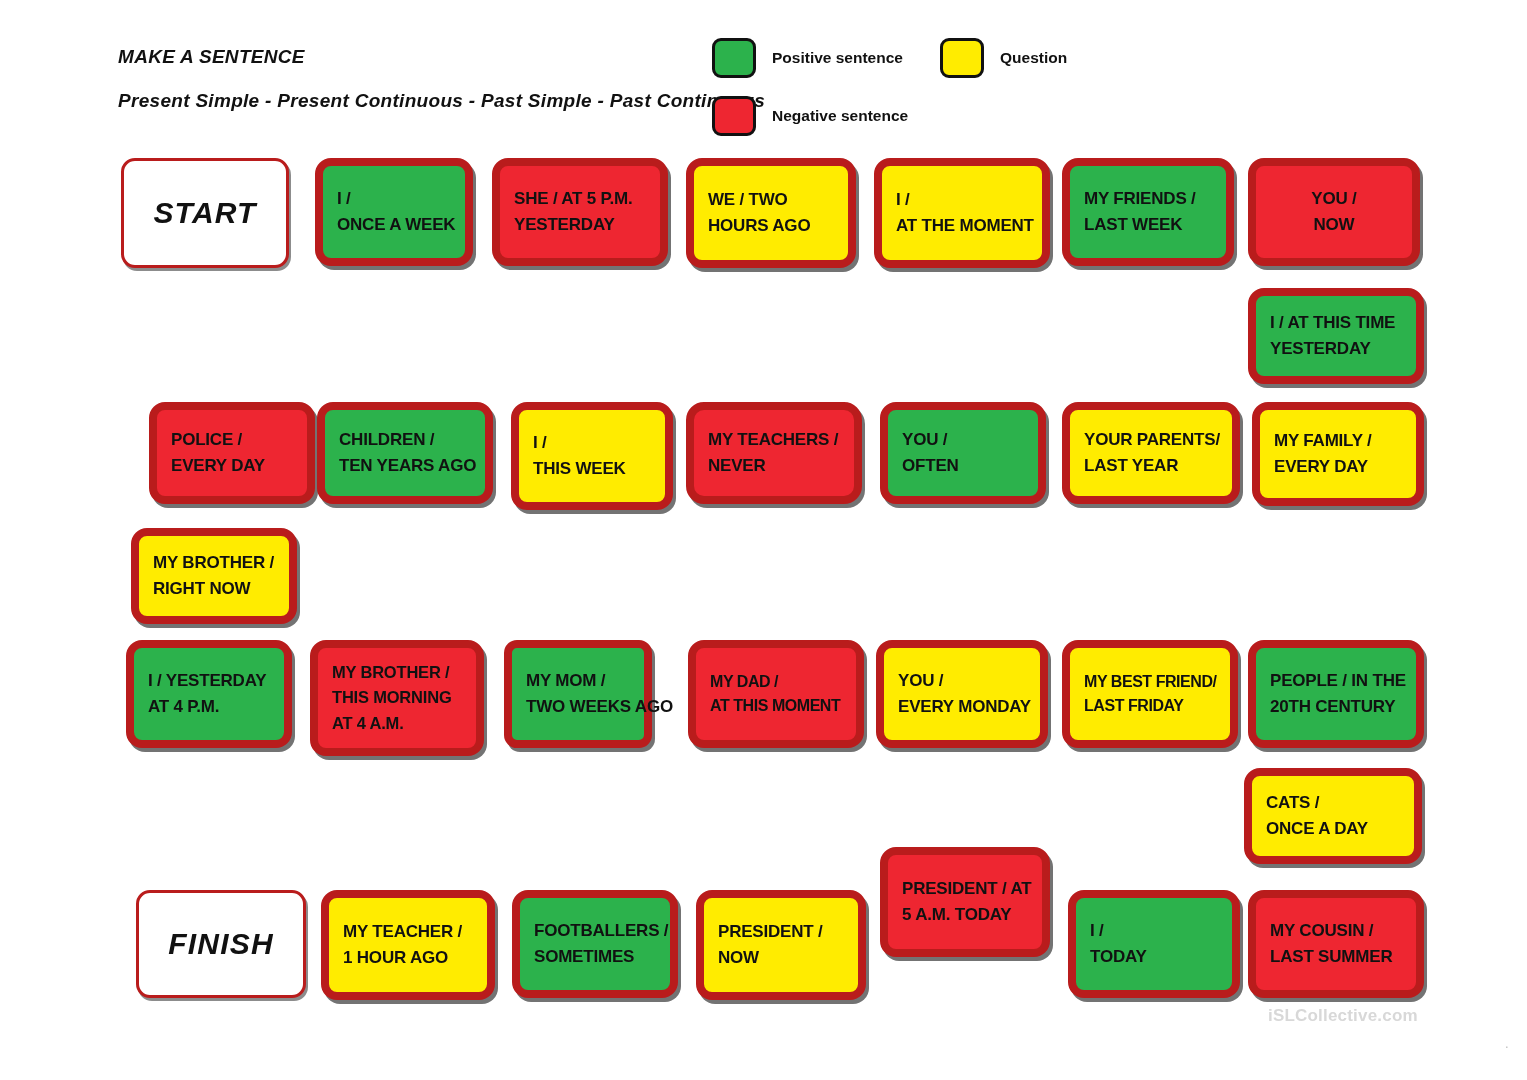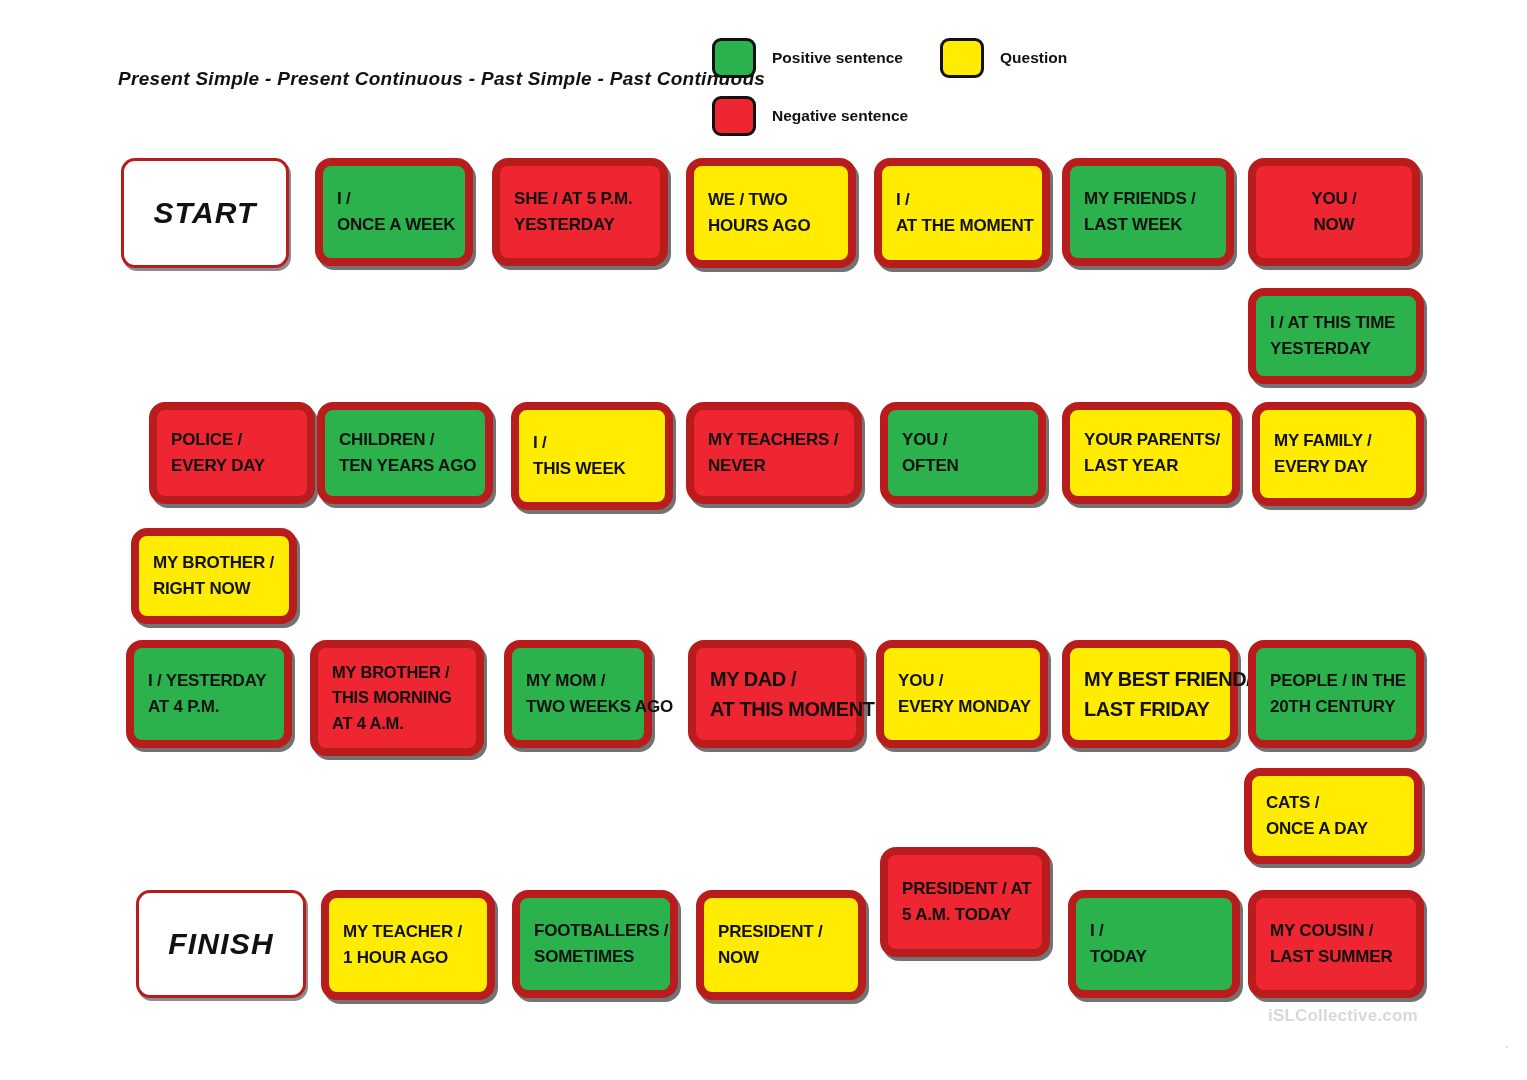--- a/index.html
+++ b/index.html
@@ -115,21 +115,21 @@
   .card.terminal .line {
     font-size: 30px;
     font-style: italic;
     font-weight: 600;
     letter-spacing: 1.2px;
     text-align: center;
   }
 
   
   .card.three-lines .line { line-height: 1.55; font-size: 16.5px; }
-  .card.tight .line { font-size: 20px; letter-spacing: -0.45px; }
+  .card.tight .line { font-size: 16px; letter-spacing: -0.45px; }
 
   
   #watermark {
     position: absolute;
     left: 1268px;
     top: 1006px;
     font-size: 17px;
     font-weight: 700;
     color: #d8d8d8;
     letter-spacing: 0.2px;
@@ -142,20 +142,21 @@
     font-size: 13px;
     color: #bdbdbd;
   }
 </style>
 </head>
 <body>
 
 <div id="header-area">
 
   <div id="title-block">
+    <div id="worksheet-title" class="title-line">MAKE A SENTENCE</div>
     <div id="worksheet-subtitle" class="title-line">Present Simple - Present Continuous - Past Simple - Past Continuous</div>
   </div>
 
   <div id="legend-area">
 
     <div class="legend-item" id="legend-positive">
       <div class="legend-swatch" id="swatch-positive" style="background: rgb(44, 178, 76);"></div>
       <div class="legend-label">Positive sentence</div>
     </div>
 
@@ -238,21 +239,21 @@
     </div>
     <div class="card green" style="left: 126px; top: 640px; width: 166px; height: 108px;">
       <span class="line">I / YESTERDAY</span>
       <span class="line">AT 4 P.M.</span>
     </div>
     <div class="card red three-lines" style="left: 310px; top: 640px; width: 174px; height: 116px;">
       <span class="line">MY BROTHER /</span>
       <span class="line">THIS MORNING</span>
       <span class="line">AT 4 A.M.</span>
     </div>
-    <div class="card green" style="left: 504px; top: 640px; width: 148px; height: 108px;">
+    <div class="card green" style="left: 504px; top: 640px; width: 148px; height: 108px; border-radius: 13px;">
       <span class="line">MY MOM /</span>
       <span class="line">TWO WEEKS AGO</span>
     </div>
     <div class="card red tight" style="left: 688px; top: 640px; width: 176px; height: 108px;">
       <span class="line">MY DAD /</span>
       <span class="line">AT THIS MOMENT</span>
     </div>
     <div class="card yellow" style="left: 876px; top: 640px; width: 172px; height: 108px;">
       <span class="line">YOU /</span>
       <span class="line">EVERY MONDAY</span>

